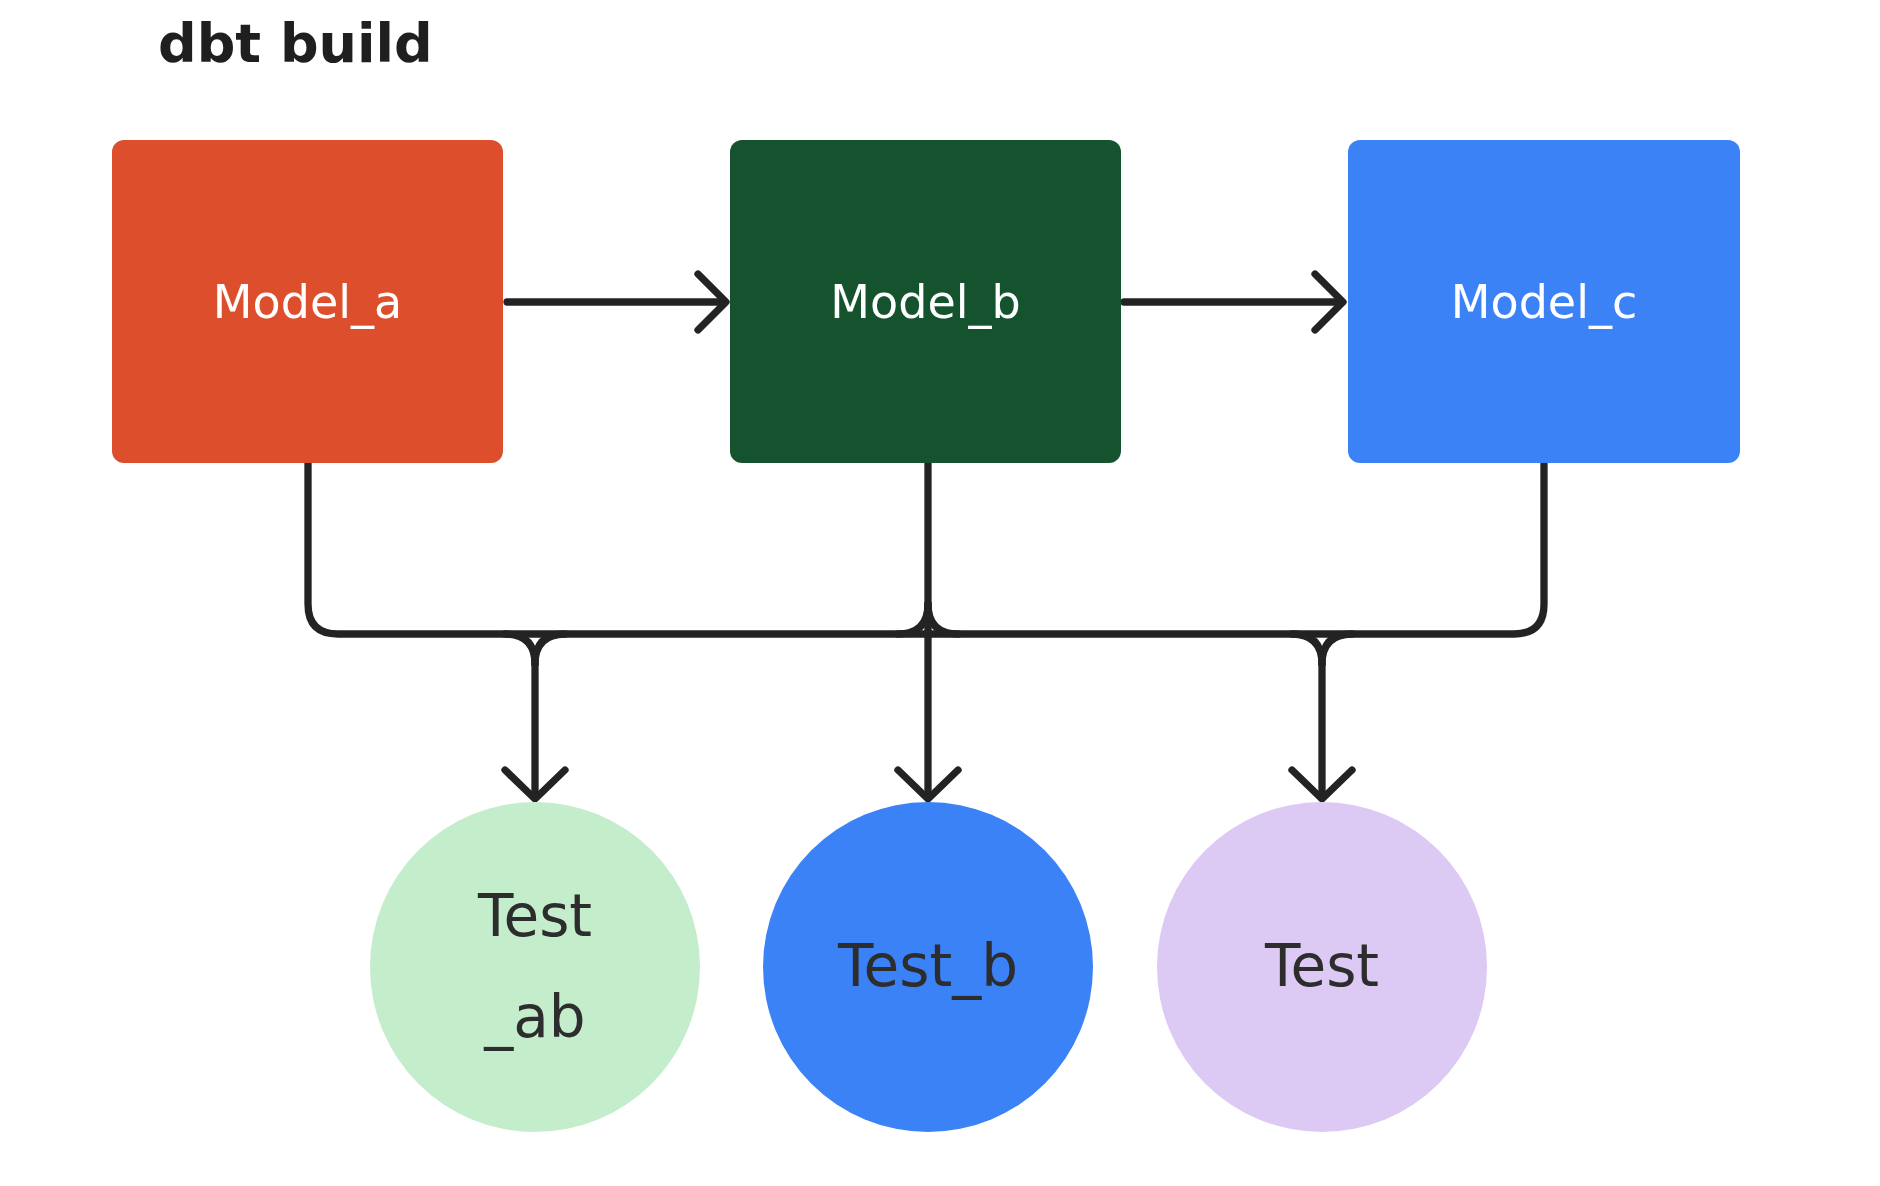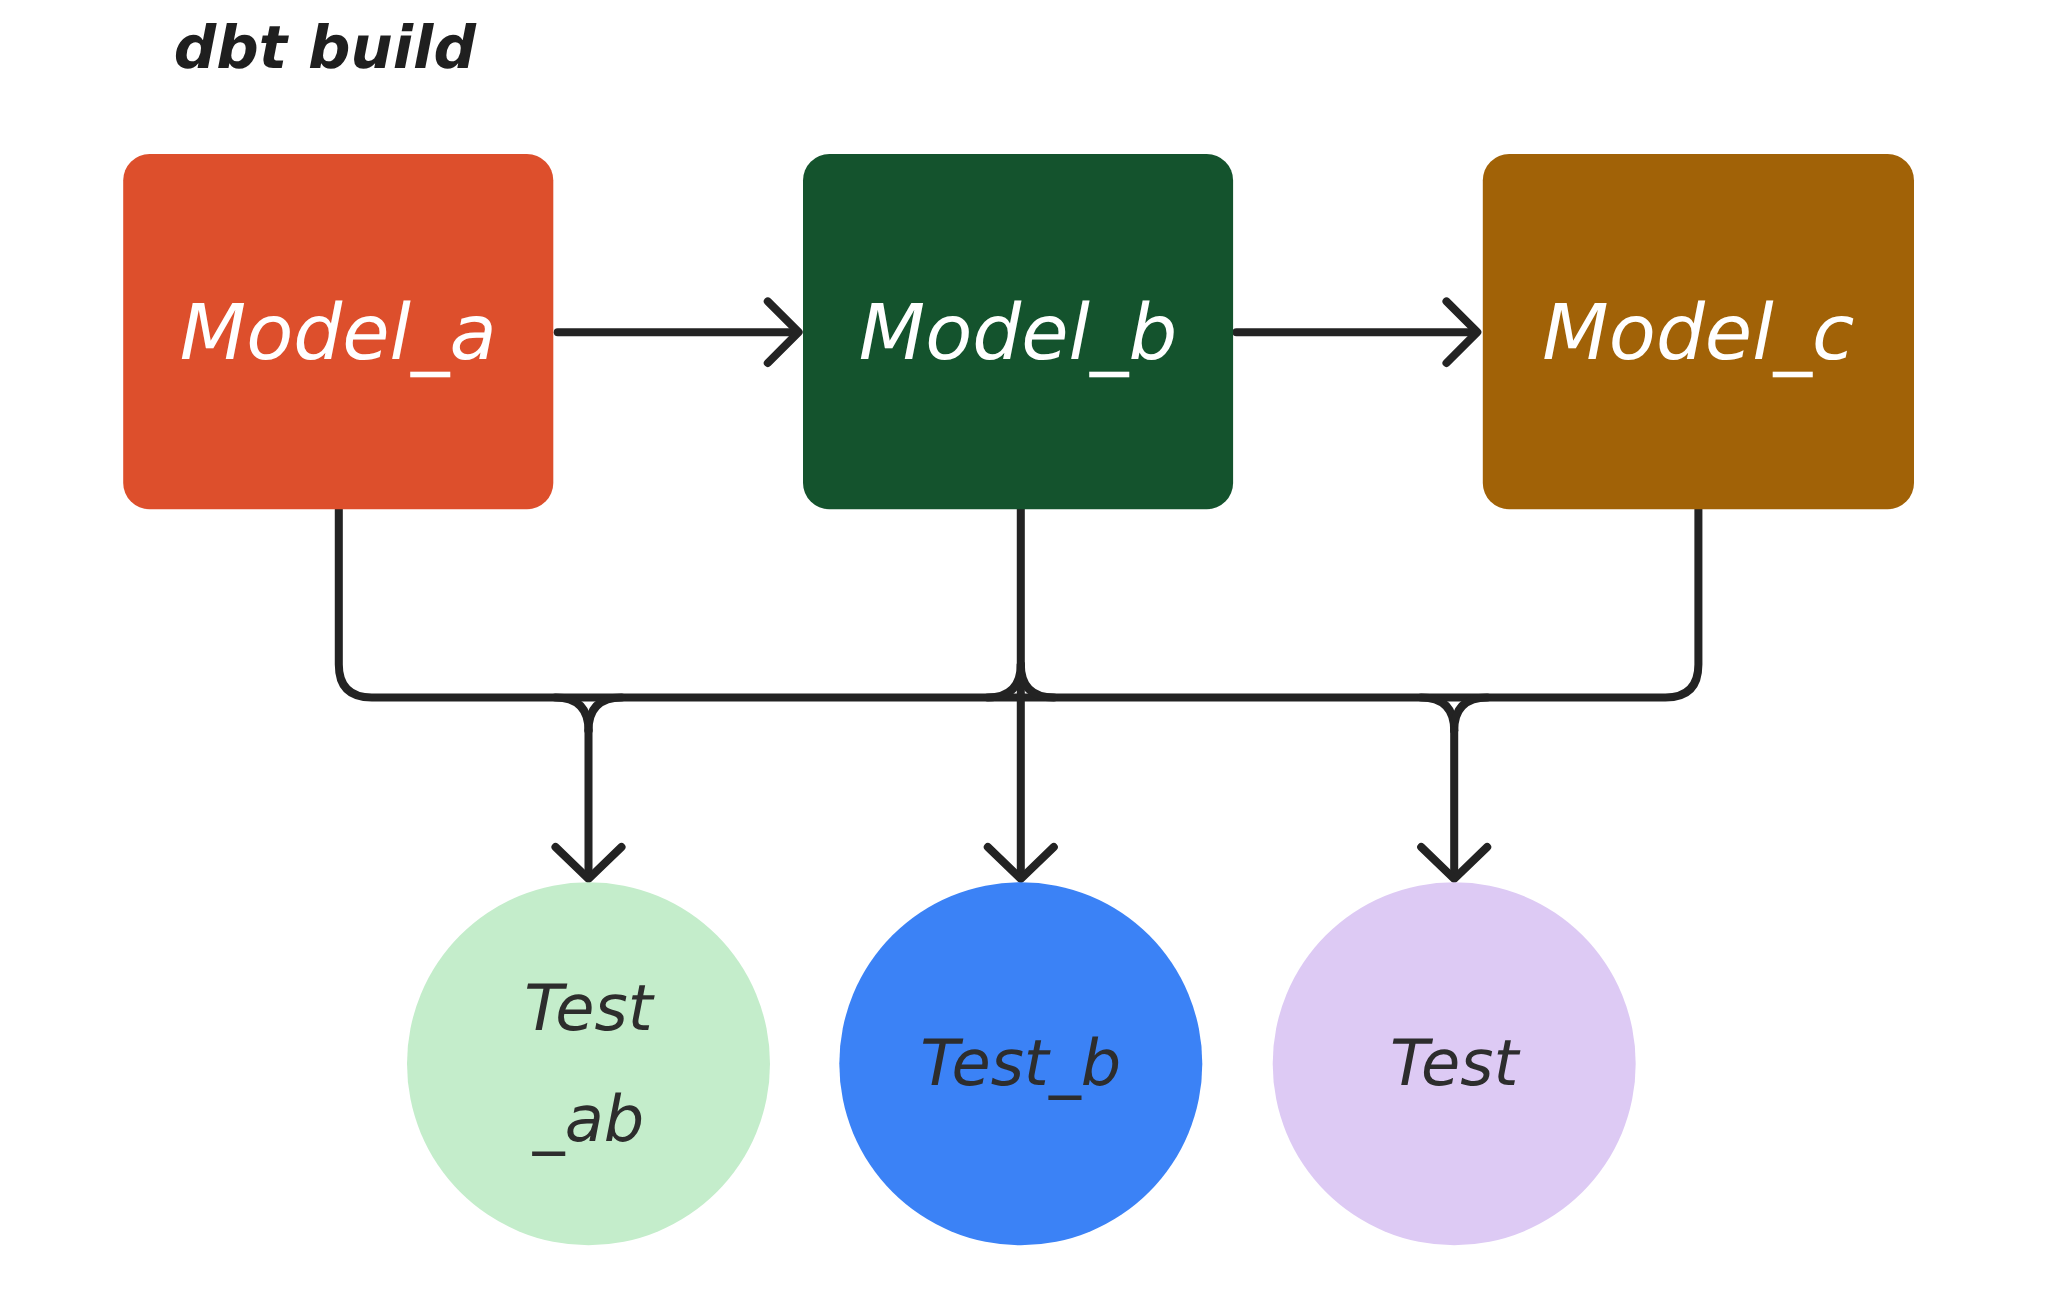--- a/index.html
+++ b/index.html
@@ -3,21 +3,20 @@
 <meta charset="utf-8">
 <style>
   html, body { margin: 0; padding: 0; background: #ffffff; }
   .canvas {
     position: relative;
     width: 1880px;
     height: 1186px;
     background: #ffffff;
     font-family: "DejaVu Sans", "Liberation Sans", sans-serif;
     overflow: hidden;
-    font-style: italic;
   }
   .title {
     position: absolute;
     left: 158px;
     top: 12px;
     font-size: 54px;
     font-weight: 600;
     color: #1f1f1f;
   }
   .edge-layer {
@@ -25,23 +24,23 @@
     left: 0; top: 0;
     width: 1880px; height: 1186px;
     pointer-events: none;
   }
   .node {
     position: absolute;
     display: flex;
     align-items: center;
     justify-content: center;
     color: #ffffff;
-    font-size: 70px;
+    font-size: 46px;
     font-weight: 400;
-    border-radius: 24px;
+    border-radius: 12px;
   }
   .node-a { left: 112px; top: 140px; width: 391px; height: 323px; }
   .node-b { left: 730px; top: 140px; width: 391px; height: 323px; }
   .node-c { left: 1348px; top: 140px; width: 392px; height: 323px; }
   .test {
     position: absolute;
     width: 330px; height: 330px;
     border-radius: 50%;
     display: flex;
     flex-direction: column;
@@ -93,21 +92,21 @@
   </svg>
 
   <div class="node node-a" style="background-color: rgb(221, 79, 44);">
     <span>Model_a</span>
   </div>
 
   <div class="node node-b" style="background-color: #14532d;">
     <span>Model_b</span>
   </div>
 
-  <div class="node node-c" style="background-color: #a16207;">
+  <div class="node node-c" style="background-color: #3b82f6;">
     <span>Model_c</span>
   </div>
 
   <div class="test test-ab" style="background-color: rgb(196, 237, 203);">
     <span>Test</span>
     <span>_ab</span>
   </div>
 
   <div class="test test-b" style="background-color: #3b82f6;">
     <span>Test_b</span>

